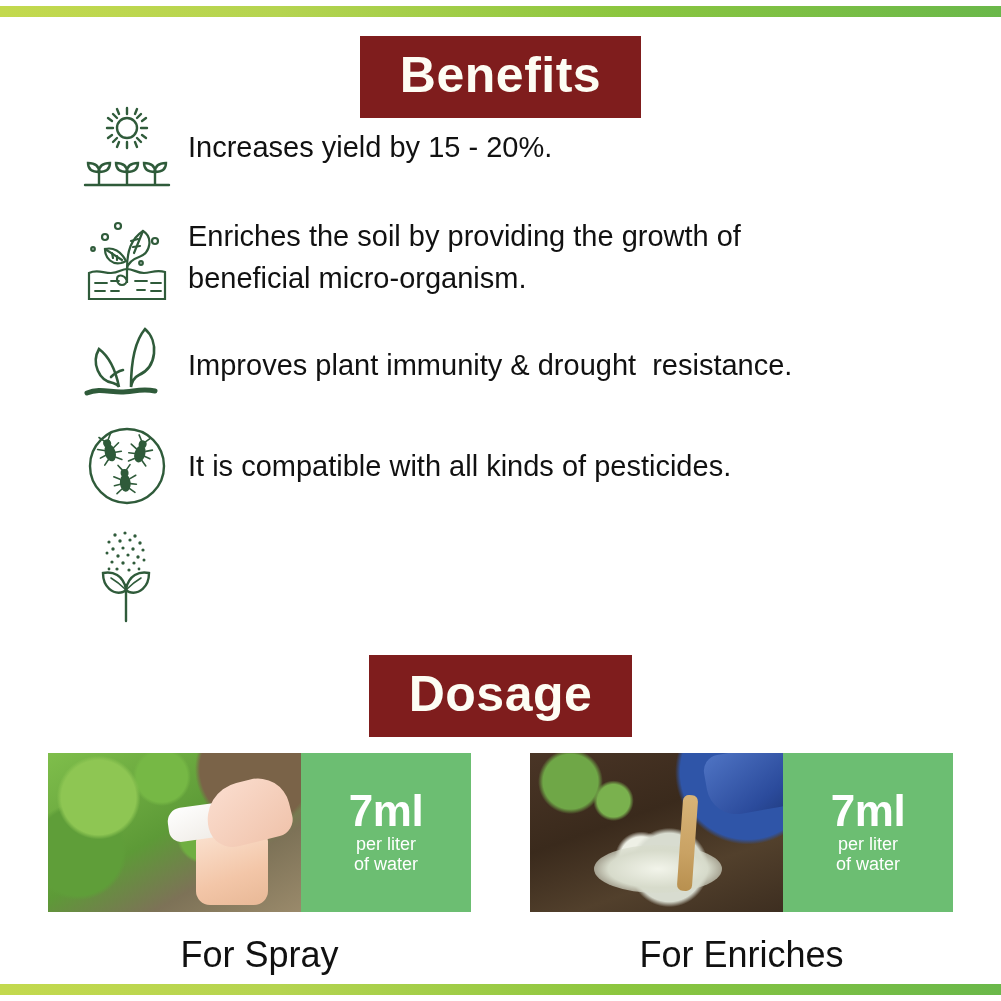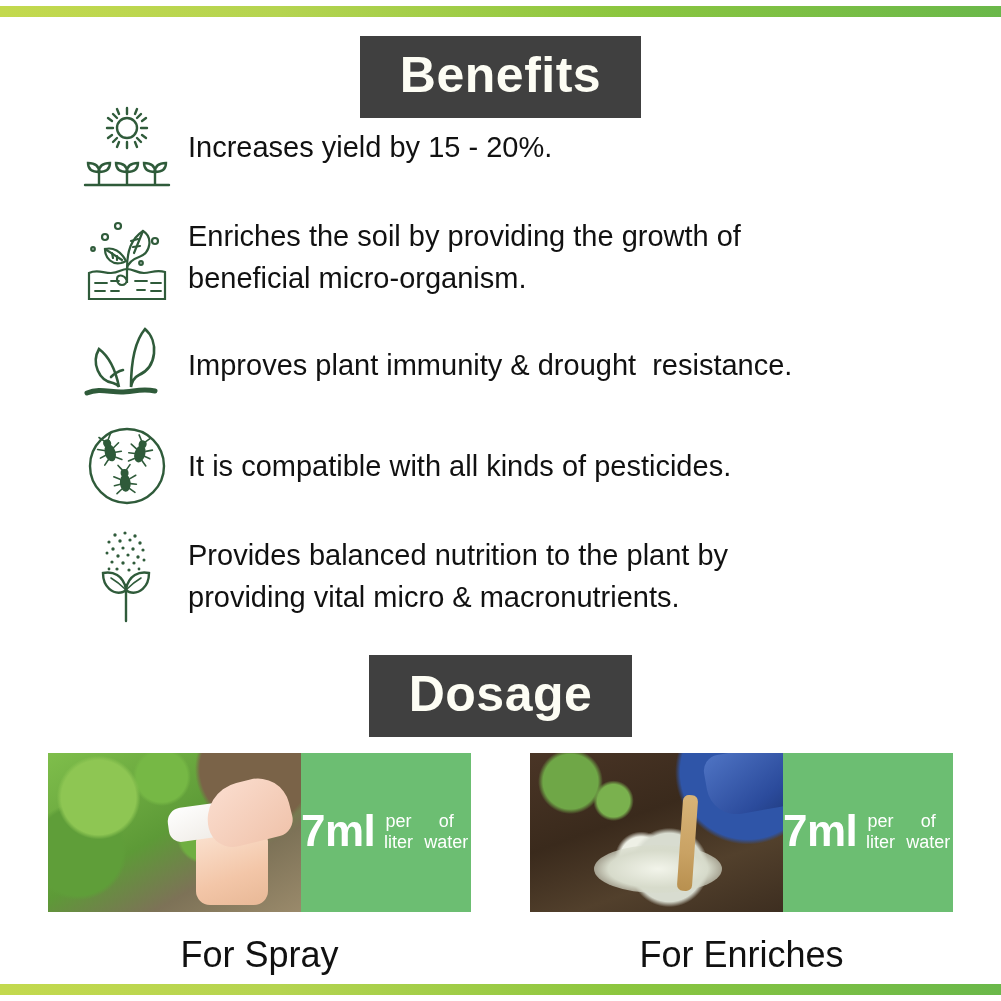--- a/index.html
+++ b/index.html
@@ -27,21 +27,21 @@
   .edge-bar.top    { top: 6px; }
   .edge-bar.bottom { top: 984px; }
 
   
   .badge-wrap {
     width: 100%;
     display: flex;
     justify-content: center;
   }
   .badge {
-    background: #404040;
+    background: #7f1d1d;
     color: #fdfdf4;
     font-size: 50px;
     line-height: 1;
     font-weight: 700;
     letter-spacing: 0.5px;
     padding: 14px 40px 18px 40px;
     text-align: center;
     white-space: nowrap;
   }
 
@@ -103,21 +103,21 @@
     width: 253px;
     min-width: 253px;
     position: relative;
     overflow: hidden;
   }
   .dose-panel {
     flex: 1;
     background: #6cbe72;
     color: #ffffff;
     display: flex;
-    flex-direction: row;
+    flex-direction: column;
     align-items: center;
     justify-content: center;
     padding: 4px 0 6px 0;
   }
   .dose-amount {
     font-size: 44px;
     font-weight: 700;
     line-height: 1.02;
     letter-spacing: -0.5px;
   }
@@ -368,22 +368,20 @@
           <circle cx="24" cy="40" r="1.4"></circle>
             <circle cx="54" cy="40" r="1.4"></circle>
         </g>
         <path d="M41 92 C41 72 41 62 41 56"></path>
         <path d="M41 60 C38 46 28 42 18 44 C18 58 28 66 38 63 C40 62 41 61 41 60 z"></path>
         <path d="M41 60 C44 46 54 42 64 44 C64 58 54 66 44 63 C42 62 41 61 41 60 z"></path>
         <path d="M26 49 C31 52 36 56 40 60" stroke-width="1.6"></path>
         <path d="M56 49 C51 52 46 56 42 60" stroke-width="1.6"></path>
       </svg>
     </span>
-    <span class="benefit-text">Provides balanced nutrition to the plant by
-providing vital micro &amp; macronutrients.</span>
   </div>
 </div>
 
 <div class="badge-wrap" id="dosage-badge-wrap">
   <div class="badge">Dosage</div>
 </div>
 
 <div class="dosage">
 
   <div class="dose-card">

